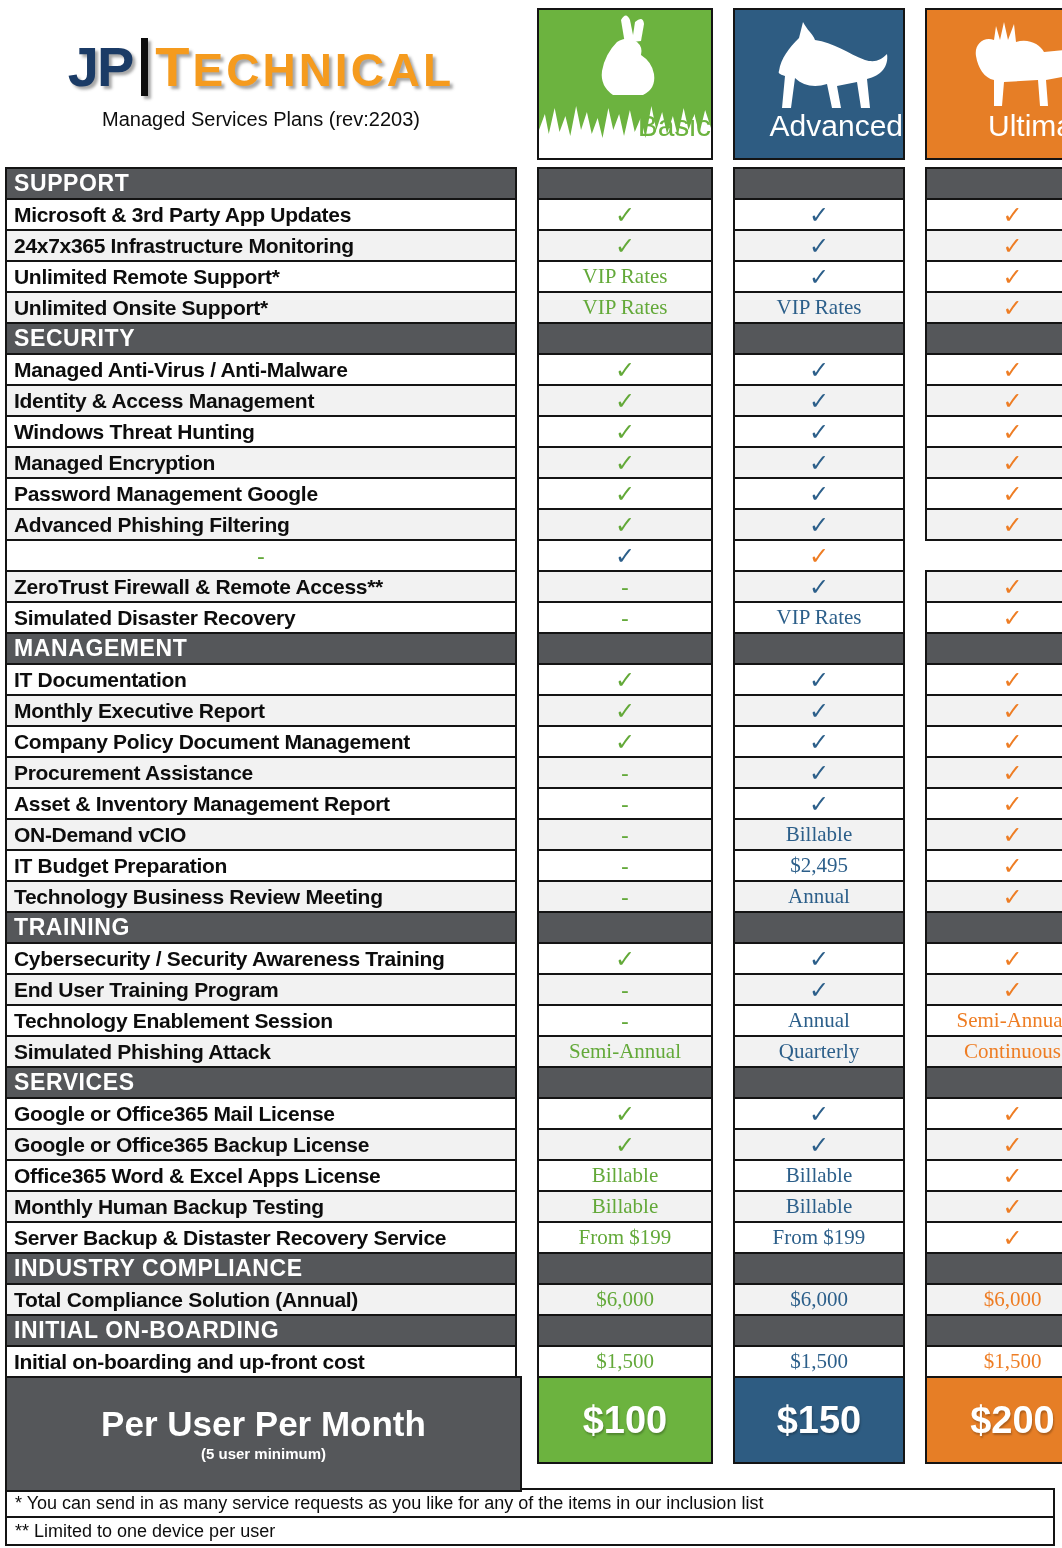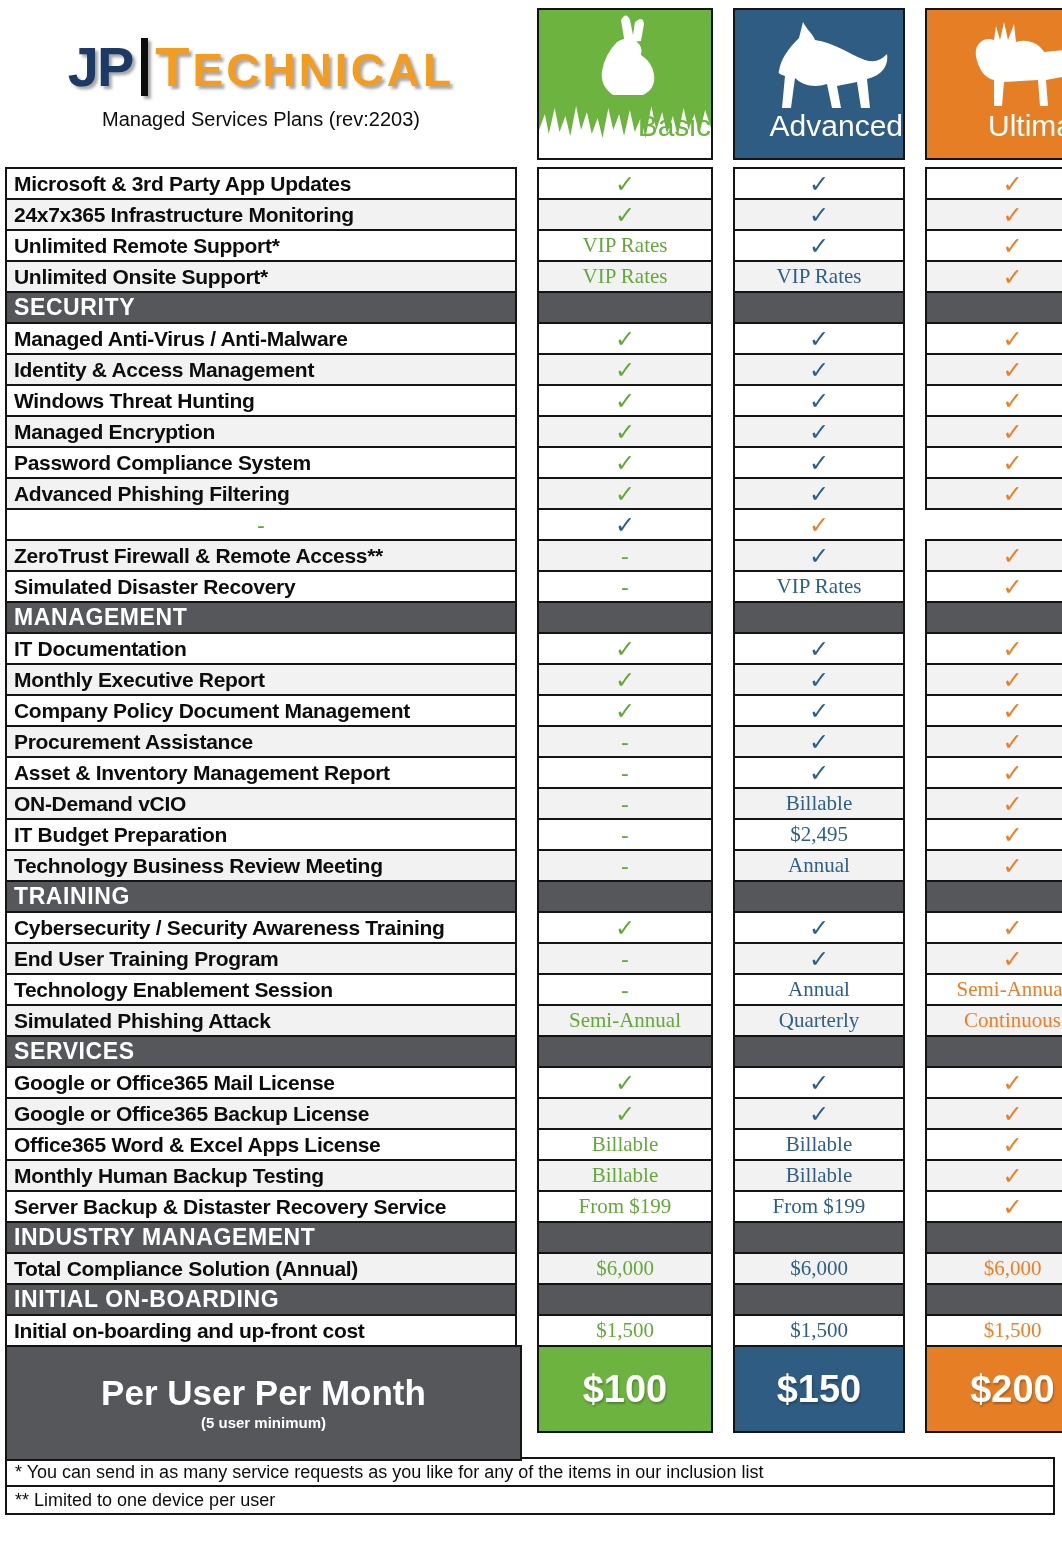--- a/index.html
+++ b/index.html
@@ -106,20 +106,26 @@
 
     <div class="plan-cell plan-ultimate">
       <svg class="animal" width="150" height="104" viewBox="0 0 150 100">
         <path d="M38,40 C36,28 46,20 56,24 L58,10 L62,24 L66,6 L70,24 L76,8 L78,26 C90,22 102,28 106,36 L128,34 C142,33 150,40 148,50 L140,56 L142,90 L134,90 L130,60 L108,64 L110,90 L102,90 L100,64 L66,66 L64,90 L56,90 L56,64 C46,62 40,52 38,40 Z"></path>
       </svg>
       <div class="plan-label lbl-ultimate">Ultimate</div>
     </div>
   </div>
 
   <div class="table">
+      <div class="t-row grid section-row">
+        <div class="t-cell label-cell">SUPPORT</div>
+        <div class="t-cell value-cell"></div>
+        <div class="t-cell value-cell"></div>
+        <div class="t-cell value-cell"></div>
+      </div>
       <div class="t-row grid data-row">
         <div class="t-cell label-cell">Microsoft &amp; 3rd Party App Updates</div>
         <div class="t-cell value-cell col-basic">
           <span class="check">✓</span>
         </div>
         <div class="t-cell value-cell col-advanced">
           <span class="check">✓</span>
         </div>
         <div class="t-cell value-cell col-ultimate">
           <span class="check">✓</span>
@@ -209,21 +215,21 @@
           <span class="check">✓</span>
         </div>
         <div class="t-cell value-cell col-advanced">
           <span class="check">✓</span>
         </div>
         <div class="t-cell value-cell col-ultimate">
           <span class="check">✓</span>
         </div>
       </div>
       <div class="t-row grid data-row">
-        <div class="t-cell label-cell">Password Compliance System</div>
+        <div class="t-cell label-cell">Password Management Google</div>
         <div class="t-cell value-cell col-basic">
           <span class="check">✓</span>
         </div>
         <div class="t-cell value-cell col-advanced">
           <span class="check">✓</span>
         </div>
         <div class="t-cell value-cell col-ultimate">
           <span class="check">✓</span>
         </div>
       </div>
@@ -490,21 +496,21 @@
           <span class="val-text">From $199</span>
         </div>
         <div class="t-cell value-cell col-advanced">
           <span class="val-text">From $199</span>
         </div>
         <div class="t-cell value-cell col-ultimate">
           <span class="check">✓</span>
         </div>
       </div>
       <div class="t-row grid section-row">
-        <div class="t-cell label-cell">INDUSTRY MANAGEMENT</div>
+        <div class="t-cell label-cell">INDUSTRY COMPLIANCE</div>
         <div class="t-cell value-cell"></div>
         <div class="t-cell value-cell"></div>
         <div class="t-cell value-cell"></div>
       </div>
       <div class="t-row grid data-row shaded">
         <div class="t-cell label-cell">Total Compliance Solution (Annual)</div>
         <div class="t-cell value-cell col-basic">
           <span class="val-text">$6,000</span>
         </div>
         <div class="t-cell value-cell col-advanced">

